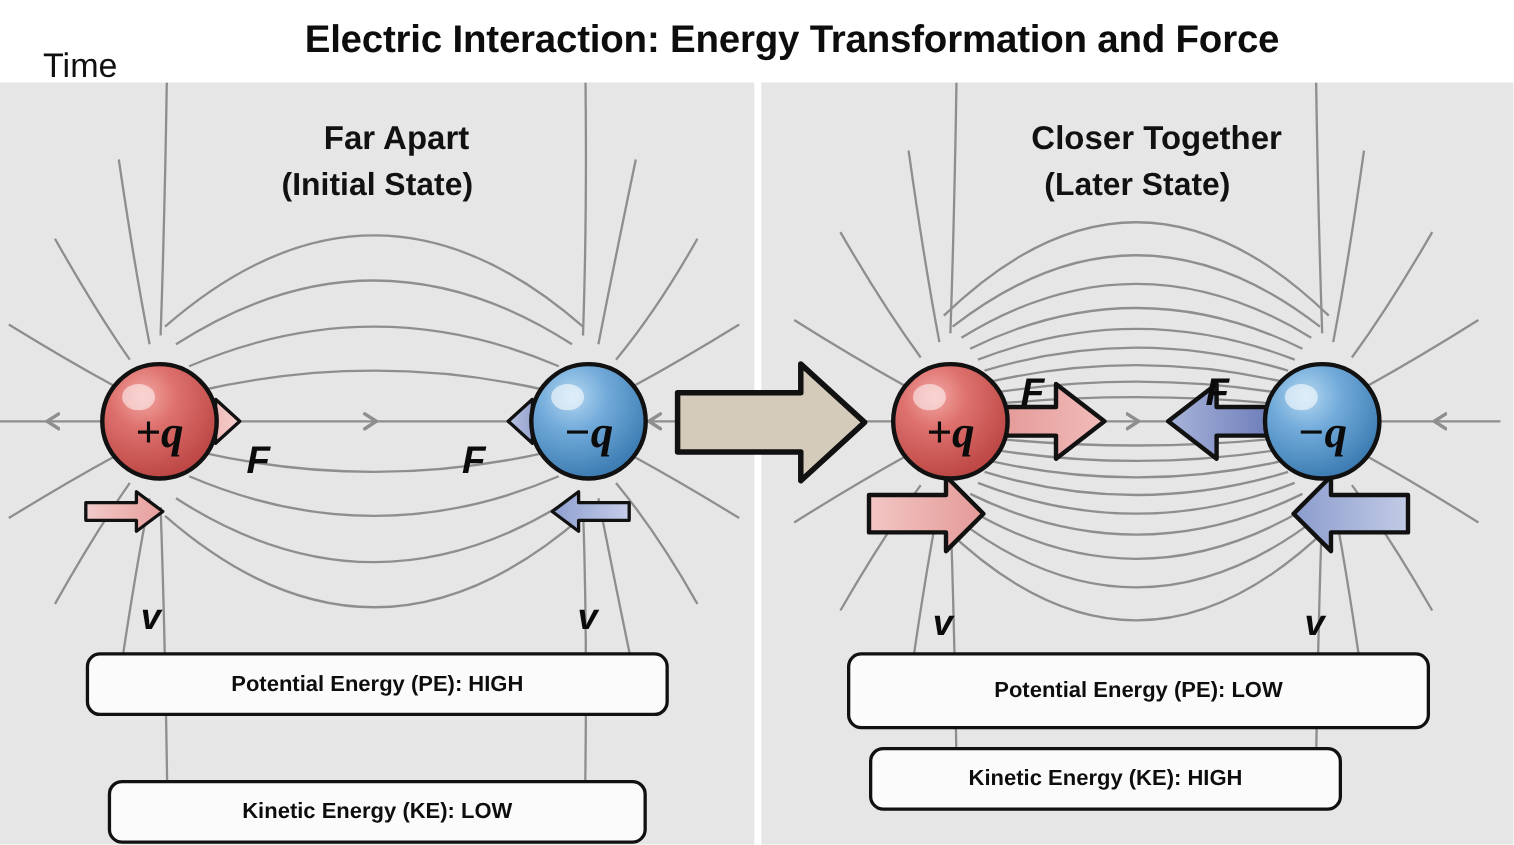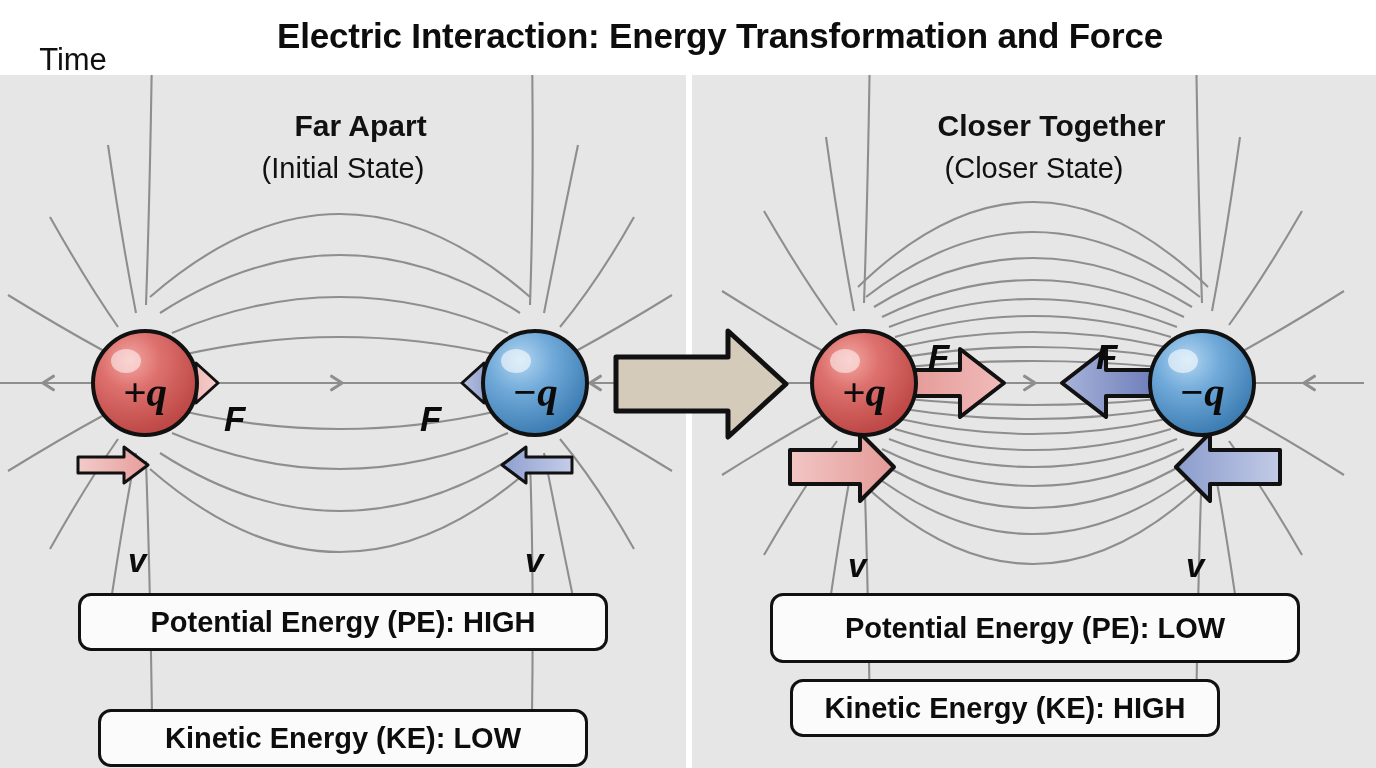--- a/index.html
+++ b/index.html
@@ -71,32 +71,32 @@
   }
   .head-main {
     font-size: 30px;
     font-weight: bold;
     line-height: 42px;
     white-space: nowrap;
     padding-left: 35px;
   }
   .head-sub {
     font-size: 29px;
-    font-weight: normal;
+    font-weight: bold;
     line-height: 42px;
     white-space: nowrap;
   }
   .energy-box {
     position: absolute;
     box-sizing: border-box;
     background: #fbfbfb;
     border: 3px solid #111111;
     border-radius: 13px;
     color: #0d0d0d;
-    font-size: 29px;
+    font-size: 20px;
     font-weight: bold;
     text-align: center;
     white-space: nowrap;
     z-index: 7;
     display: flex;
     align-items: center;
     justify-content: center;
   }
   .time-arrow-wrap {
     position: absolute;
@@ -355,21 +355,21 @@
         <circle cx="510" cy="308" r="52" fill="url(#negGradR)" stroke="#111111" stroke-width="4"></circle>
         <ellipse cx="491" cy="286" rx="15" ry="12" fill="#ffffff" opacity="0.58"></ellipse>
       </g>
 
       <text x="172" y="322" text-anchor="middle" dominant-baseline="middle" font-family="Liberation Serif, serif" font-size="41" font-style="italic" font-weight="bold" fill="#0b0b0b">+q</text>
       <text x="510" y="322" text-anchor="middle" dominant-baseline="middle" font-family="Liberation Serif, serif" font-size="41" font-style="italic" font-weight="bold" fill="#0b0b0b">−q</text>
     </svg>
 
     <div class="panel-head" style="top:30px;">
       <div class="head-main">Closer Together</div>
-      <div class="head-sub">(Closer State)</div>
+      <div class="head-sub">(Later State)</div>
     </div>
 
     <div class="chg-label f-label" style="left:236px; top:262px;">F</div>
     <div class="chg-label f-label" style="left:404px; top:262px;">F</div>
     <div class="chg-label v-label" style="left:156px; top:472px;">v</div>
     <div class="chg-label v-label" style="left:494px; top:472px;">v</div>
 
     <div class="energy-box" style="left:78px; top:518px; width:530px; height:70px;">Potential Energy (PE): LOW</div>
     <div class="energy-box" style="left:98px; top:604px; width:430px; height:58px;">Kinetic Energy (KE): HIGH</div>
   </div>

